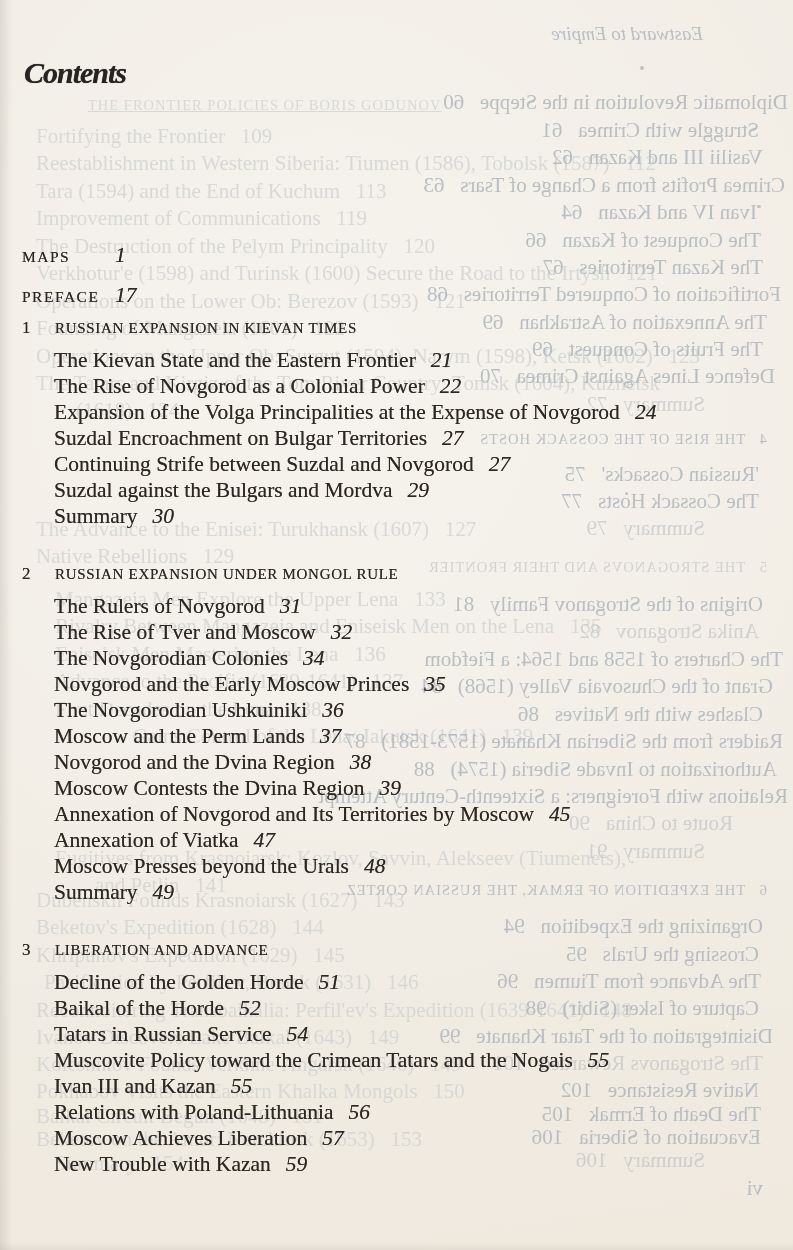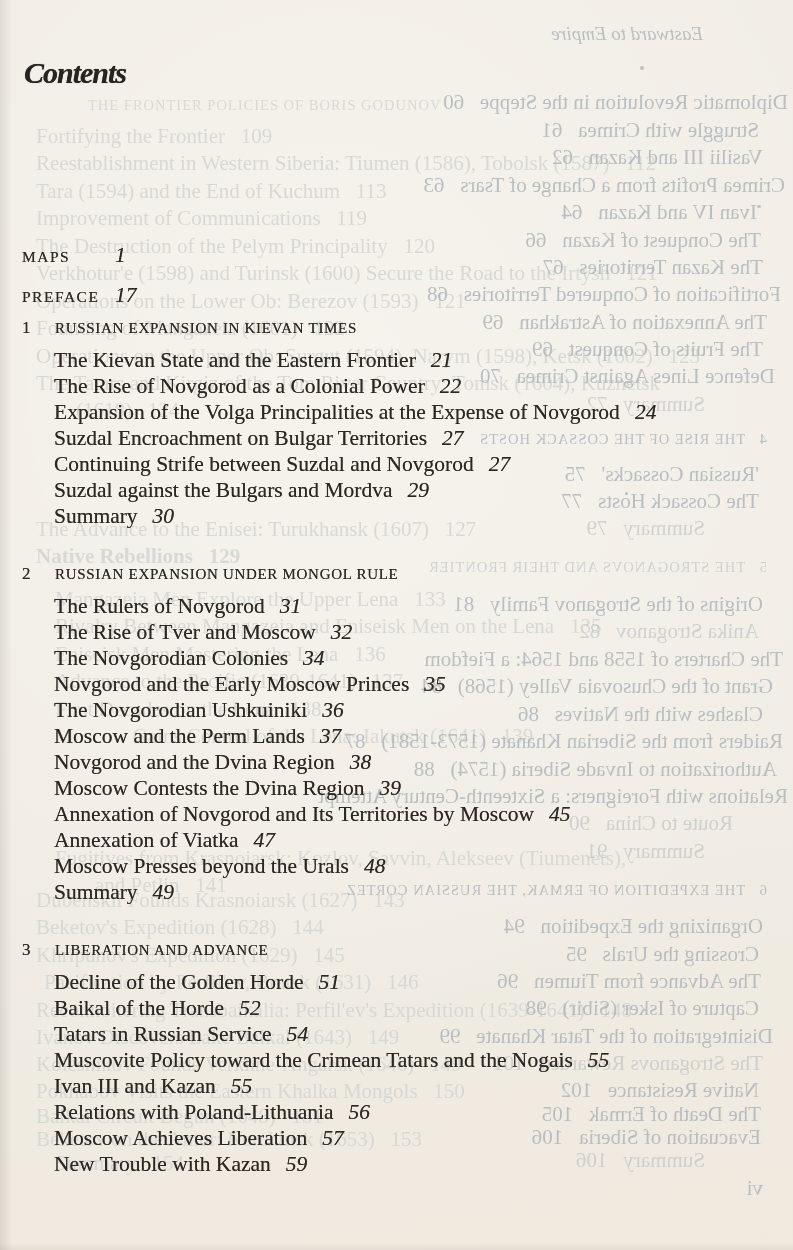--- a/index.html
+++ b/index.html
@@ -61,34 +61,34 @@
   .entry{line-height:26px;height:26px;font-size:21.5px;white-space:nowrap;
     text-shadow:0 0 .6px rgba(44,39,33,.65);margin-left:32px;}
   .entry .num{font-style:italic;margin-left:15px;}
 </style>
 </head>
 <body>
 
 <div class="page">
 
   <div class="ghost ghost-faint" id="ghost-faint">
-      <span class="caps" style="left: 88px; top: 98px;">THE FRONTIER POLICIES OF BORIS GODUNOV</span>
+      <span class="caps" style="left: 88px; top: 98px; text-decoration: underline;">THE FRONTIER POLICIES OF BORIS GODUNOV</span>
       <span style="left: 36px; top: 126px;">Fortifying the Frontier   109</span>
       <span style="left: 36px; top: 153px;">Reestablishment in Western Siberia: Tiumen (1586), Tobolsk (1587)   112</span>
       <span style="left: 36px; top: 181px;">Tara (1594) and the End of Kuchum   113</span>
       <span style="left: 36px; top: 208px;">Improvement of Communications   119</span>
       <span style="left: 36px; top: 236px;">The Destruction of the Pelym Principality   120</span>
       <span style="left: 36px; top: 263px;">Verkhotur'e (1598) and Turinsk (1600) Secure the Road to the Irtysh   121</span>
       <span style="left: 36px; top: 291px;">Operations on the Lower Ob: Berezov (1593)   121</span>
       <span style="left: 36px; top: 318px;">Founding of Mangazeia (1601)   122</span>
       <span style="left: 36px; top: 346px;">Operations on the Upper Ob: Surgut (1594), Narym (1598), Ketsk (1602)   123</span>
       <span style="left: 36px; top: 373px;">The Tatars and Kirgiz of the Tom River Country: Tomsk (1604), Kuznetsk</span>
       <span style="left: 76px; top: 400px;">(1618)   124</span>
       <span style="left: 36px; top: 519px;">The Advance to the Enisei: Turukhansk (1607)   127</span>
-      <span style="left: 36px; top: 546px; font-weight: bold;">Native Rebellions   129</span>
+      <span style="left: 36px; top: 546px;">Native Rebellions   129</span>
       <span style="left: 55px; top: 589px;">Mangazeia Men Explore the Upper Lena   133</span>
       <span style="left: 55px; top: 616px;">Rivalry Between Mangazeia and Eniseisk Men on the Lena   135</span>
       <span style="left: 55px; top: 644px;">Eniseisk Men Mastering the Lena   136</span>
       <span style="left: 55px; top: 671px;">Advance to the Pacific (1639-1641)   137</span>
       <span style="left: 55px; top: 699px;">First Decades on the Lena   138</span>
       <span style="left: 55px; top: 726px;">Moscow Gains Control of the Lena: Iakutsk (1641)   139</span>
       <span style="left: 55px; top: 848px;">Fugitives from Krasnoiarsk: Kozlov, Savvin, Alekseev (Tiumenets),</span>
       <span style="left: 95px; top: 875px;">and Petlin   141</span>
       <span style="left: 36px; top: 890px;">Dubenskii Founds Krasnoiarsk (1627)   143</span>
       <span style="left: 36px; top: 917px;">Beketov's Expedition (1628)   144</span>

